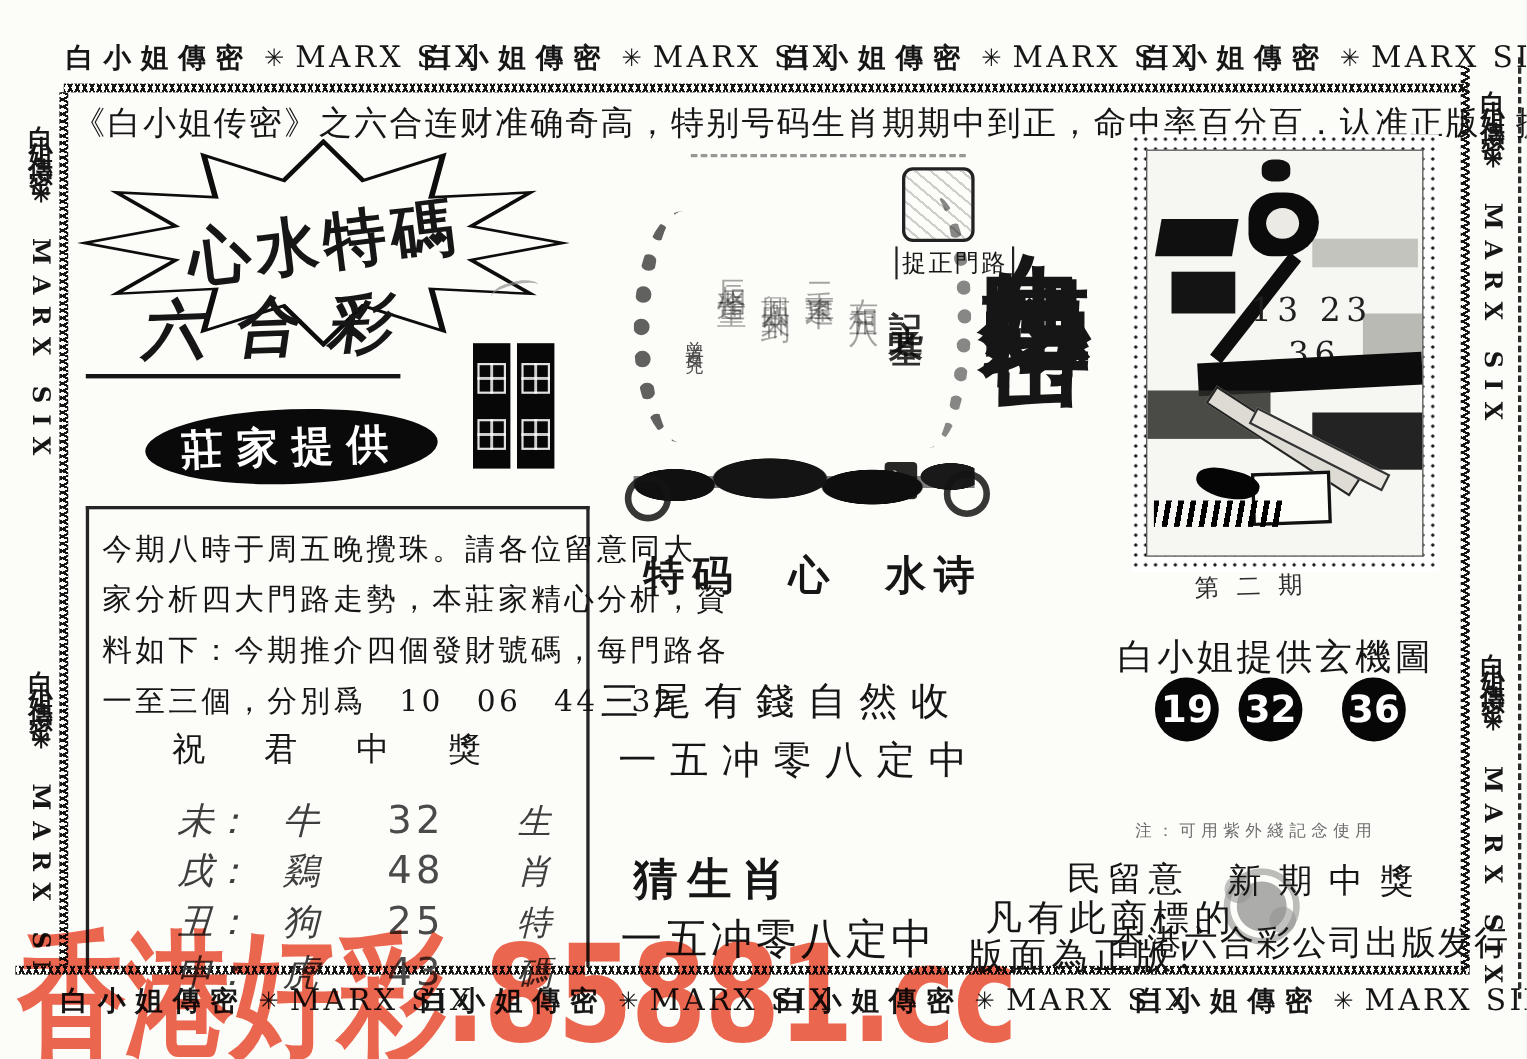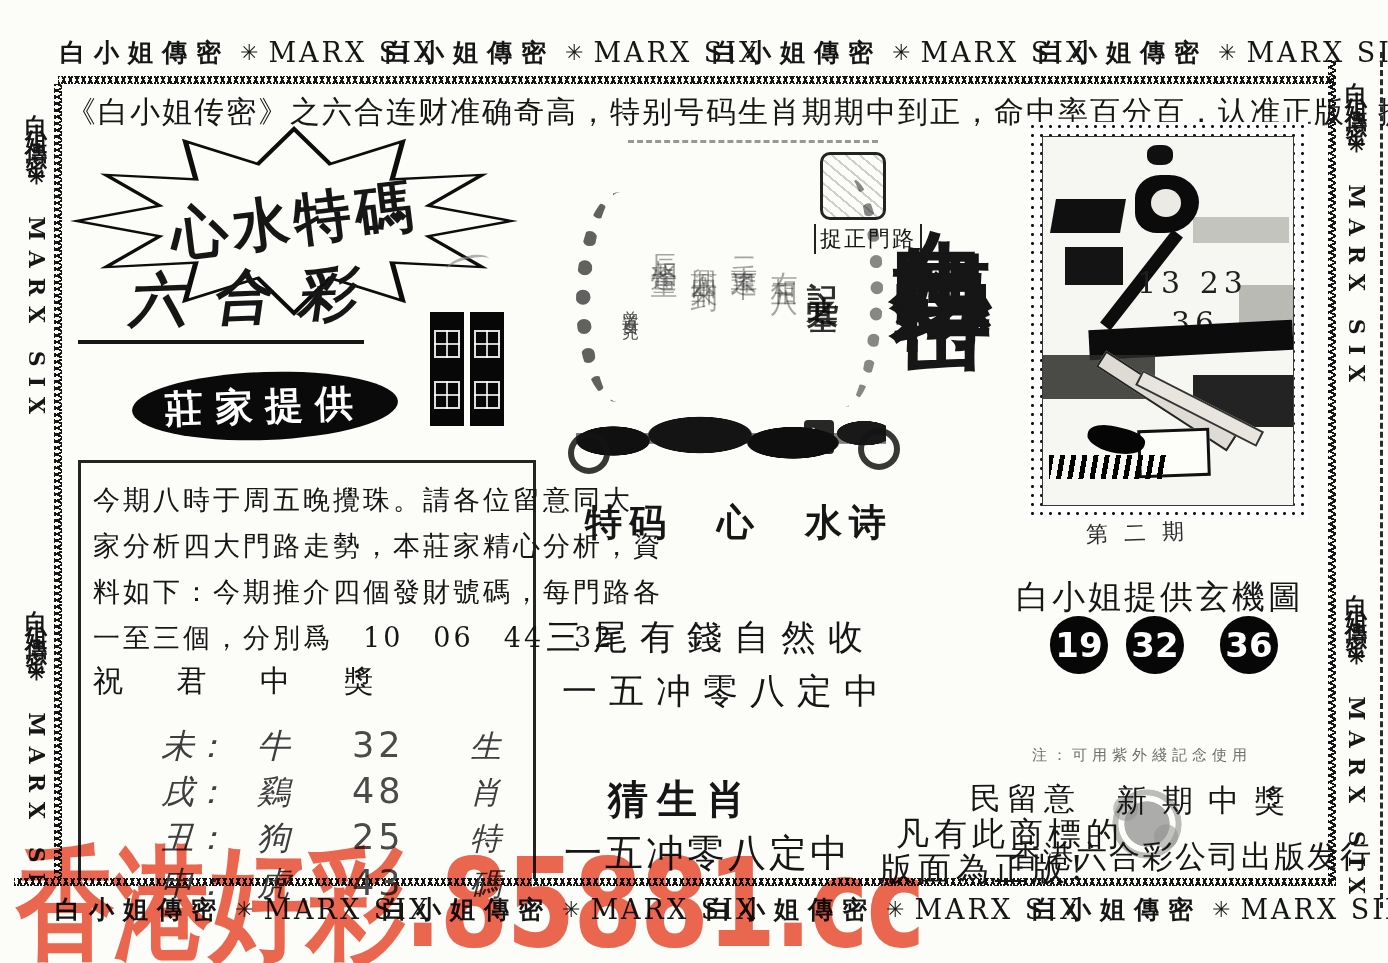--- a/index.html
+++ b/index.html
@@ -37,21 +37,21 @@
   .oval-badge{background:#0a0a0a;border-radius:50%;display:flex;align-items:center;justify-content:center;
     color:#fff;font-size:38px;font-weight:700;letter-spacing:12px;transform:rotate(-2deg);}
   .seal{background:#070707;display:flex;flex-direction:column;align-items:center;justify-content:space-around;padding:6px 0;}
   .seal i{display:block;width:22px;height:24px;border:2px solid rgba(255,255,255,.88);
     background:linear-gradient(0deg,transparent 45%,rgba(255,255,255,.8) 45% 55%,transparent 55%),
                linear-gradient(90deg,transparent 45%,rgba(255,255,255,.8) 45% 55%,transparent 55%);}
   .flourish{border-top:3px solid #8a8a8a;border-radius:50%;transform:rotate(-14deg);opacity:.65;}
   
   .notice-box{border:3px solid #242424;border-bottom:none;}
   .notice-line{font-size:27px;letter-spacing:3px;line-height:46px;white-space:nowrap;}
-  .blessing{font-size:30px;letter-spacing:22px;}
+  .blessing{font-size:30px;letter-spacing:22px;text-align:center;}
   .pick-row{display:flex;align-items:baseline;font-style:italic;color:#3e3e3e;height:46px;}
   .pick-row .branch{width:96px;padding-left:80px;font-size:33px;}
   .pick-row .animal{width:95px;font-size:33px;}
   .pick-row .num{width:118px;font-size:35px;font-style:normal;font-family:"DejaVu Sans",sans-serif;font-weight:400;color:#4a4a4a;letter-spacing:4px;}
   .pick-row .tail{font-size:31px;}
   
   .plaque-arc-l{width:70px;height:210px;border-left:15px dotted #2e2e2e;border-radius:60% 0 0 55%;opacity:.75;}
   .plaque-arc-r{width:60px;height:230px;border-right:13px dotted #3a3a3a;border-radius:0 55% 60% 0;opacity:.6;}
   .plaque-base{background:
       radial-gradient(60px 24px at 12% 55%,#101010 60%,transparent 62%),
@@ -208,21 +208,21 @@
     <div class="abs corner-box" style="left:262px;top:20px;width:60px;height:62px;"></div>
     <div class="abs corner-label" style="left:256px;top:92px;">捉正門路</div>
     <div class="abs plaque-base" style="left:18px;top:276px;width:310px;height:60px;"></div>
     <div class="abs plaque-curl" style="left:10px;top:300px;width:30px;height:30px;"></div>
     <div class="abs plaque-curl" style="left:300px;top:296px;width:30px;height:30px;"></div>
   </div>
 
   <div class="abs poem-title" style="left:585px;top:498px;">特码　心　水诗</div>
   <div class="abs poem-line" style="left:546px;top:614px;">三尾有錢自然收</div>
   <div class="abs poem-line" style="left:562px;top:668px;">一五冲零八定中</div>
-  <div class="abs guess" style="left:608px;top:772px;">猜生肖</div>
+  <div class="abs guess" style="left:576px;top:772px;">猜生肖</div>
   <div class="abs zodiac-line" style="left:564px;top:828px;">一五冲零八定中</div>
 
   <div class="abs vtitle" style="left:890px;top:150px;height:700px;">白小姐傳密</div>
 
   <div class="abs photo-card" style="left:1028px;top:122px;">
     <div class="photo">
       <div style="left:104px;top:8px;width:26px;height:20px;background:#101010;border-radius:40%;"></div>
       <div style="left:10px;top:62px;width:70px;height:34px;background:#101010;transform:skewX(-10deg);"></div>
       <div style="left:22px;top:110px;width:58px;height:38px;background:#141414;"></div>
       <div style="left:150px;top:80px;width:96px;height:26px;background:#9a9a96;opacity:.55;"></div>

